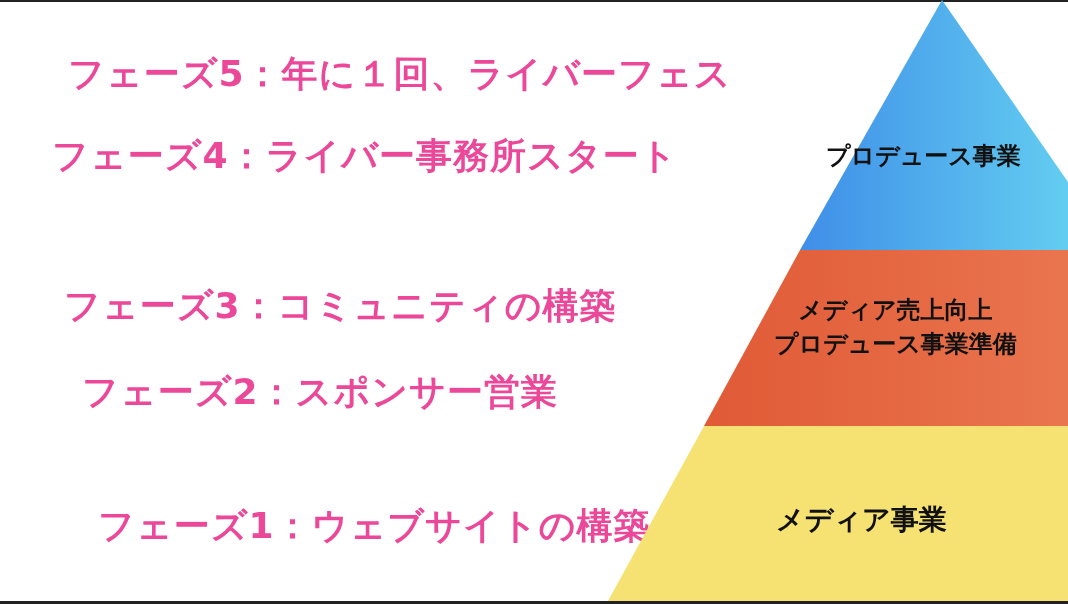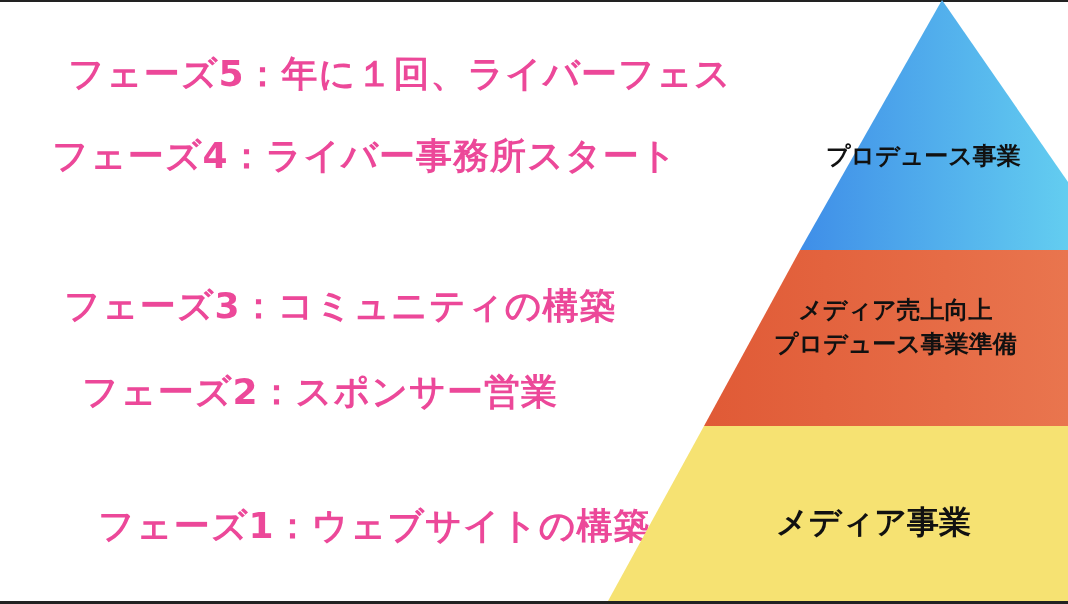--- a/index.html
+++ b/index.html
@@ -45,15 +45,15 @@
   <polygon points="608,601 1068,601 1068,426 704,426" fill="#f6e272"></polygon>
   <polygon points="704,426 1068,426 1068,250 800,250" fill="url(#gMid)"></polygon>
   <polygon points="800,250 1068,250 1068,182 942,0" fill="url(#gTop)"></polygon>
 </svg>
 
 <div class="tier-label" style="left:826px; top:140px; font-size:24px;">プロデュース事業</div>
 <div class="tier-label" style="left:774px; top:294px; font-size:24px;">
   <div>メディア売上向上</div>
   <div>プロデュース事業準備</div>
 </div>
-<div class="tier-label" style="left:776px; top:500px; font-size:32px;">メディア事業</div>
+<div class="tier-label" style="left:776px; top:500px; font-size:28px;">メディア事業</div>
 
 <div class="frame-bottom"></div>
 
 </body></html>

